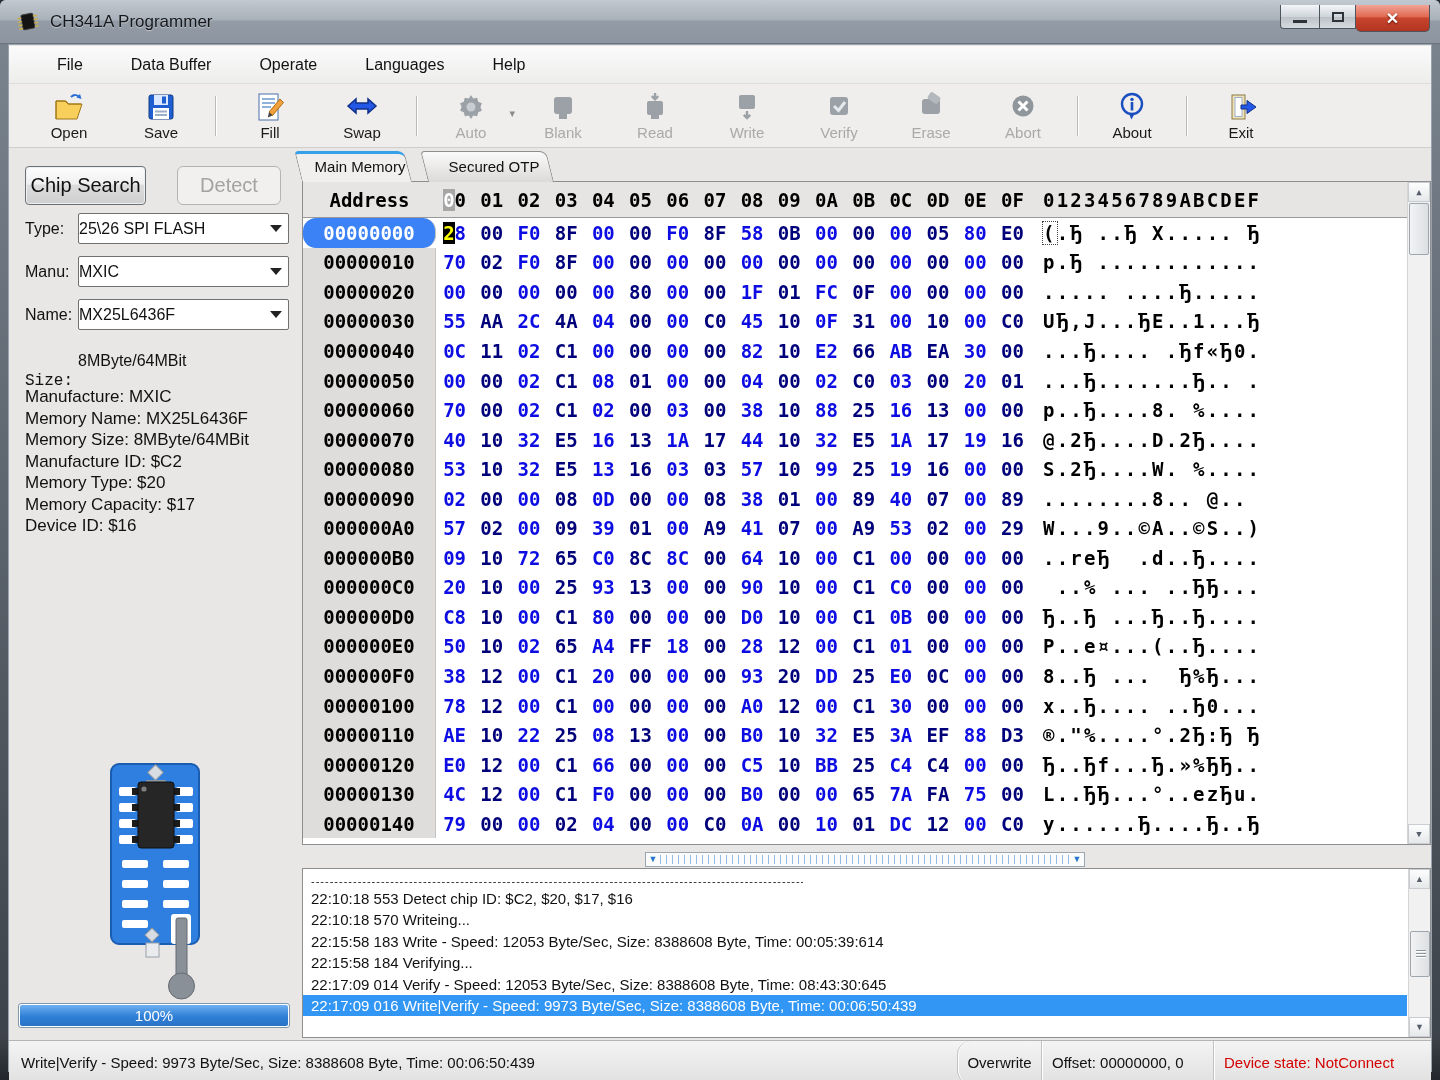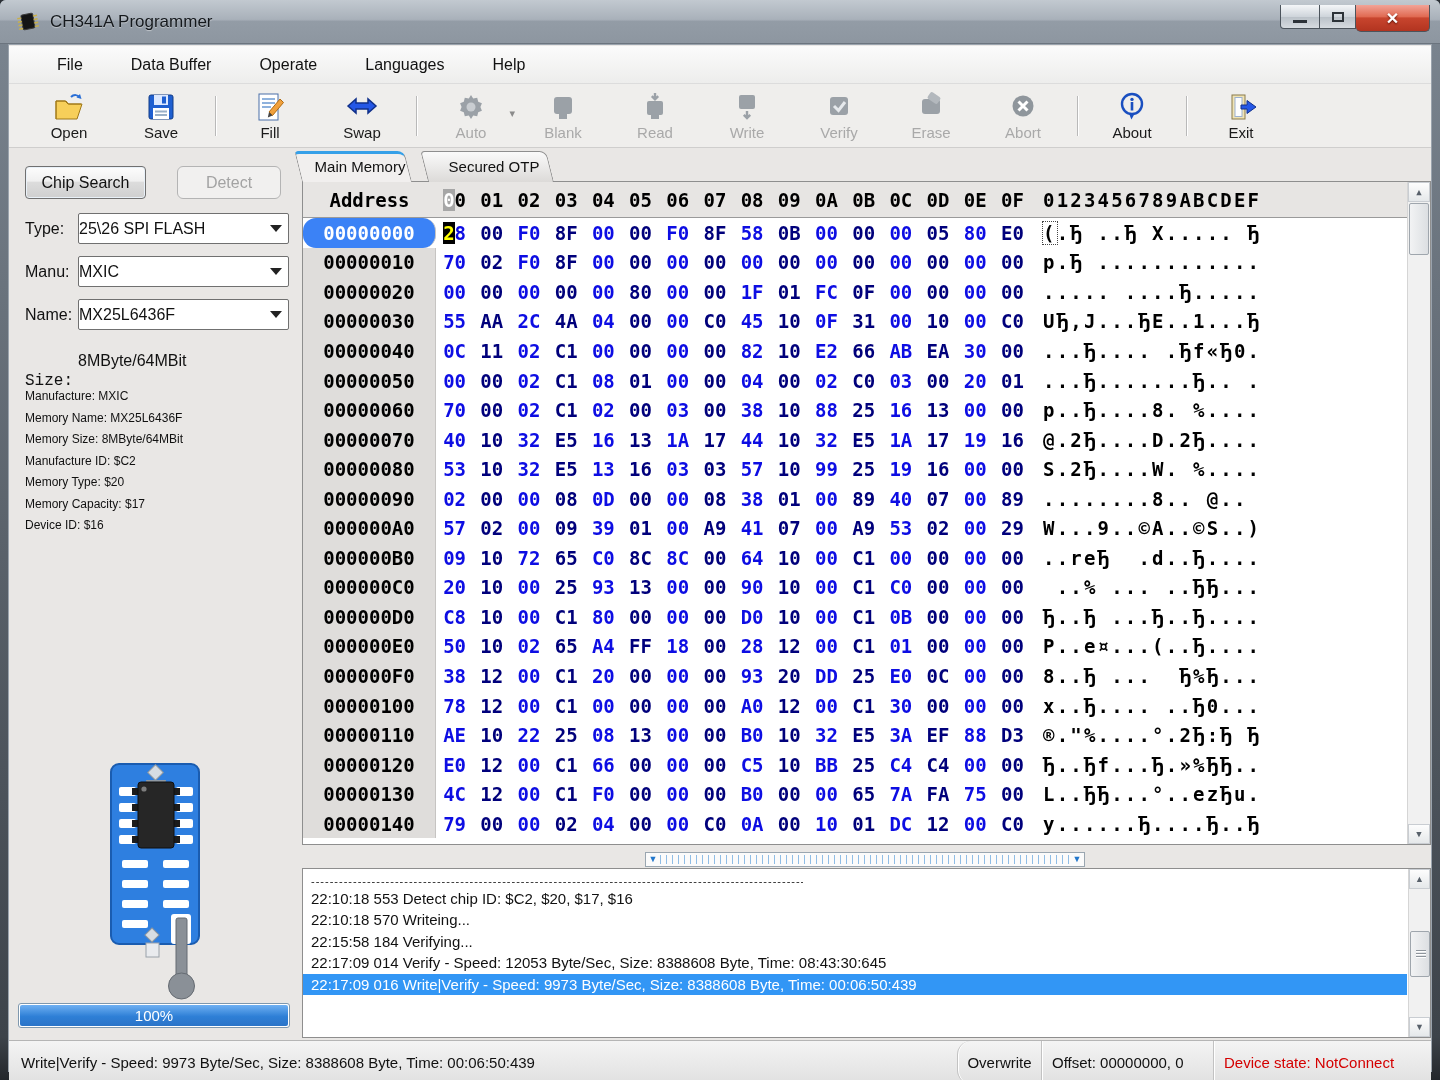--- a/index.html
+++ b/index.html
@@ -41,35 +41,35 @@
     background:#efeeec; border-bottom:1px solid #cfcecd; display:flex; align-items:center; padding-left:14px; }
   .tbtn { position:relative; width:92px; height:58px; display:flex; flex-direction:column;
     align-items:center; justify-content:center; }
   .ticon { width:32px; height:32px; }
   .ticon svg { width:32px; height:32px; display:block; }
   .tlabel { font-size:15px; color:#1a1a1a; margin-top:1px; }
   .tbtn.disabled .tlabel { color:#a9a9a9; }
   .tdrop { position:absolute; right:2px; top:20px; font-size:11px; color:#8b8b8b; }
   .tsep { width:1px; height:40px; background:#b9b9b9; margin:0 8px; box-shadow:1px 0 0 #fff; }
   
-  .btn { position:absolute; height:33px; border:1px solid #707070; border-radius:4px;
+  .btn { position:absolute; height:39px; border:1px solid #707070; border-radius:4px;
     background:linear-gradient(#fdfdfd,#f0f0f0 45%,#dcdcdc 50%,#cfcfcf);
-    display:flex; align-items:center; justify-content:center; font-size:16px; color:#111;
+    display:flex; align-items:center; justify-content:center; font-size:20px; color:#111;
     box-shadow:inset 0 0 0 1px #e9f1f8; }
   .btn.disabled { color:#a3a3a3; border-color:#b4b4b4; background:#f1f0ef; box-shadow:none; }
   .fieldlabel { position:absolute; left:25px; font-size:16px; color:#111; }
   .select { position:absolute; left:78px; width:211px; height:31px; background:#fff;
     border:1px solid #707070; border-radius:2px; display:flex; align-items:center; }
   .select .val { flex:1; padding-left:0; font-size:16px; color:#111; white-space:nowrap; overflow:hidden; }
   .select .arrowbox { width:24px; height:100%; display:flex; align-items:center; justify-content:center; }
   .select .arrow { width:0; height:0; border-left:6px solid transparent; border-right:6px solid transparent;
     border-top:7px solid #222; }
   .sidetext { position:absolute; font-size:16px; color:#111; white-space:nowrap; }
   .chip-info { position:absolute; left:25px; top:386px; }
-  .info-line { font-size:12px; color:#111; line-height:21.5px; white-space:nowrap; }
+  .info-line { font-size:17px; color:#111; line-height:21.5px; white-space:nowrap; }
   .socket { position:absolute; left:108px; top:762px; }
   .progress { position:absolute; left:18px; top:1003px; width:272px; height:25px;
     border:1px solid #7f98ae; border-radius:3px; background:#fff; padding:1px; }
   .progress .fill { width:100%; height:100%; border-radius:2px;
     background:linear-gradient(#6fb0f2,#2e7fd6 55%,#2a74c8);
     display:flex; align-items:center; justify-content:center;
     color:#fff; font-size:15px; }
   
   .tab { position:absolute; top:151px; height:31px; z-index:3; }
   .tab .tab-bg { position:absolute; left:4px; right:10px; top:0; bottom:0;
@@ -914,20 +914,21 @@
     <span class="hs-arrow">▼</span>
     <span class="hs-track"></span>
     <span class="hs-arrow">▼</span>
   </div>
 
   <div class="logpanel">
     <div>
         <div class="log-line dash">------------------------------------------------------------------------------------------------------------------------</div>
         <div class="log-line">22:10:18 553 Detect chip ID: $C2, $20, $17, $16</div>
         <div class="log-line">22:10:18 570 Writeing...</div>
+        <div class="log-line">22:15:58 183 Write - Speed: 12053 Byte/Sec, Size: 8388608 Byte, Time: 00:05:39:614</div>
         <div class="log-line">22:15:58 184 Verifying...</div>
         <div class="log-line">22:17:09 014 Verify - Speed: 12053 Byte/Sec, Size: 8388608 Byte, Time: 08:43:30:645</div>
         <div class="log-line sel">22:17:09 016 Write|Verify - Speed: 9973 Byte/Sec, Size: 8388608 Byte, Time: 00:06:50:439</div>
       </div>
     <div class="vscroll" style="width:22px;">
       <div class="sc-arrow sc-up">▲</div>
       <div class="sc-thumb" style="top:62px;height:46px;">
         <div class="grips">
             <div></div>
             <div></div>

